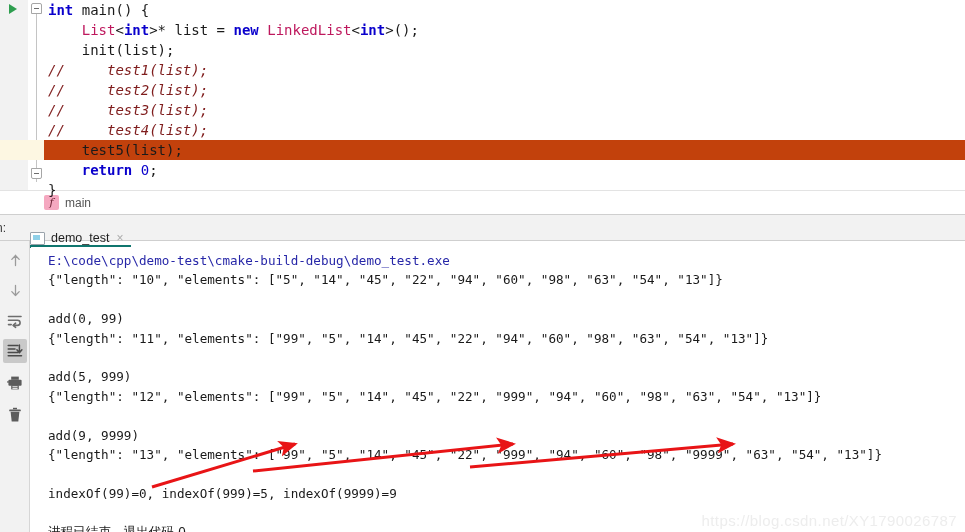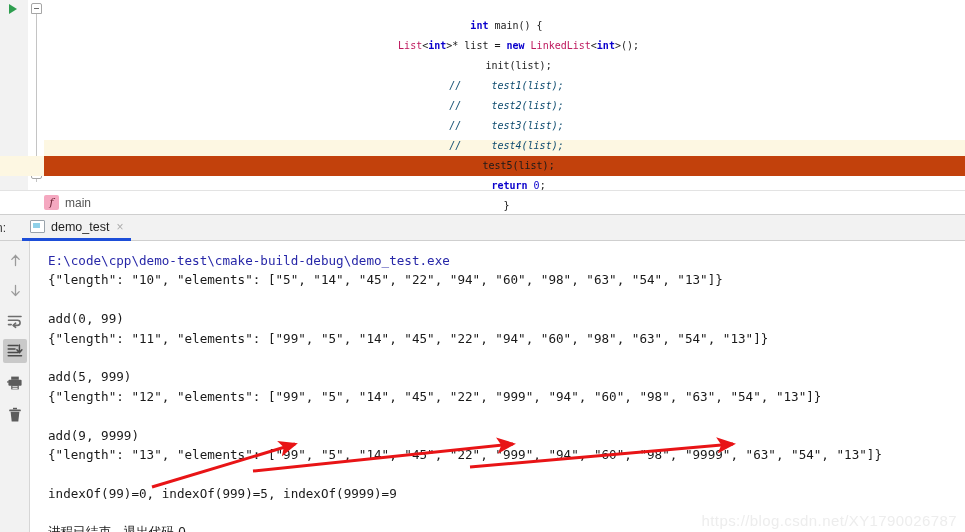--- a/index.html
+++ b/index.html
@@ -69,28 +69,27 @@
     position: absolute;
     left: 2px; top: 4px;
     width: 5px; height: 1px;
     background: #6d6d6d;
   }
   .fold-box.top { top: 3px; border-radius: 2px 2px 0 0; }
   .fold-box.bot { top: 168px; border-radius: 0 0 2px 2px; }
 
   #code {
     position: absolute;
-    left: 44px; top: 16px;
+    left: 44px; top: 0;
     right: 0;
     height: 190px;
     font-family: "DejaVu Sans Mono", monospace;
-    font-size: 10px;
+    font-size: 14px;
     line-height: 20px;
     white-space: pre;
-    text-align: center;
   }
   .cl { height: 20px; padding-left: 4px; }
   .cl.hl {
     background: #c2410c;
     position: relative;
   }
   .cl.hl::before {
     content: "";
     position: absolute;
     left: -44px; top: 0;
@@ -103,21 +102,21 @@
     left: 0; top: 140px;
     width: 965px; height: 20px;
     background: #fdf7e2;
     z-index: 0;
   }
   #code, #gutter .run-triangle, #fold-rail { z-index: 2; position: absolute; }
   .kw  { color: #0a00cc; font-weight: bold; }
   .typ { color: #be185d; }
   .pln { color: #1a1a1a; }
   .num { color: #0a00cc; }
-  .cmt { color: #0c4a6e; font-style: italic; }
+  .cmt { color: #7f1d1d; font-style: italic; }
 
   
   #breadcrumb {
     position: absolute;
     left: 0; top: 190px;
     width: 965px; height: 24px;
     background: #ffffff;
     border-top: 1px solid #e3e3e3;
     display: flex;
     align-items: center;
@@ -154,26 +153,26 @@
   }
   #run-label {
     position: absolute;
     left: -4px; top: 6px;
     font-family: "Liberation Sans", sans-serif;
     font-size: 12px;
     color: #3a3a3a;
   }
   #tab-demo {
     position: absolute;
-    left: 22px; top: 0;
+    left: 22px; top: 7px;
     height: 26px;
     display: flex;
-    align-items: center;
+    align-items: flex-end;
     padding: 0 8px;
-    border-bottom: 3px solid #1d4ed8;
+    border-bottom: 3px solid #0f766e;
     box-sizing: border-box;
   }
   .tab-ico {
     width: 13px; height: 11px;
     border: 1.5px solid #9aa3ab;
     border-radius: 1px;
     background: #ffffff;
     position: relative;
     margin-right: 6px;
   }

